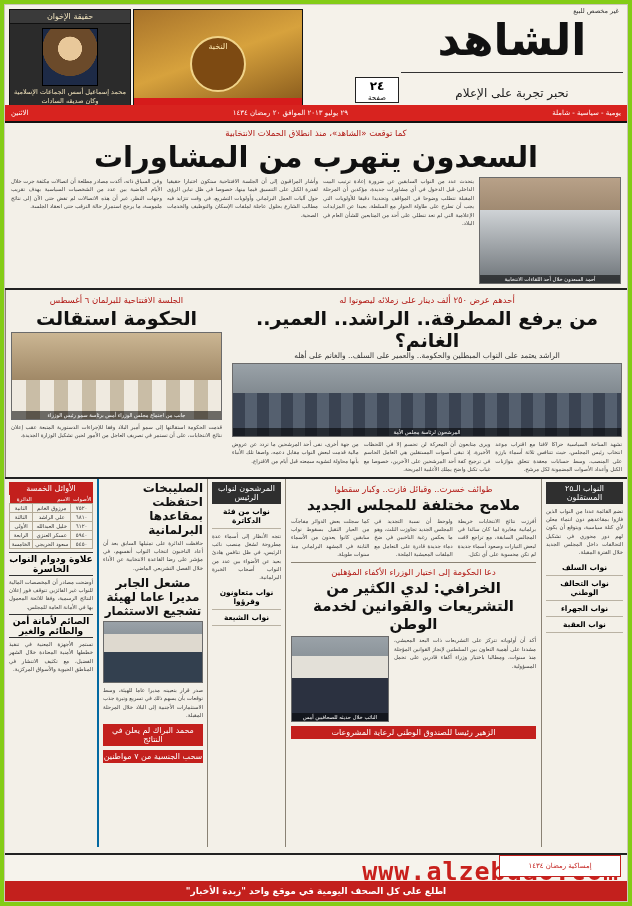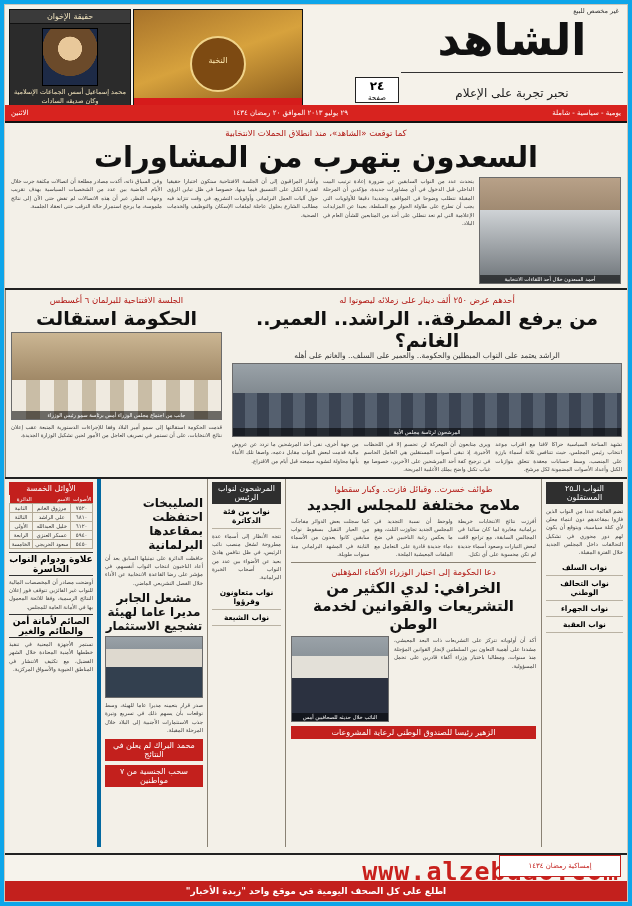--- a/index.html
+++ b/index.html
@@ -1,38 +1,38 @@
 <!DOCTYPE html>
 <html lang="ar" dir="rtl"><head>
 <meta charset="utf-8">
 <style>
   html,body{margin:0;padding:0;background:#b9b4ac;}
   body{font-family:"DejaVu Sans","Liberation Sans",sans-serif;}
-  .page{width:632px;height:906px;position:relative;background:#0ea5e9;overflow:hidden;
+  .page{width:632px;height:906px;position:relative;background:#84cc16;overflow:hidden;
         box-sizing:border-box;padding:4px;}
   .sheet{width:624px;height:898px;background:#f3f0e8;position:relative;box-sizing:border-box;
          border:1px solid #cdc7ba;}
   
   .masthead{height:118px;position:relative;border-bottom:2px solid #111;box-sizing:border-box;
             background:#f5f2ea;}
   .mh-left{position:absolute;left:4px;top:4px;width:120px;height:108px;background:#2b2b2b;
            border:1px solid #111;overflow:hidden;}
   .mh-left .box-title{color:#f3e6c0;font-size:8px;text-align:center;padding:2px 1px;
             background:#3a3a3a;border-bottom:1px solid #111;}
   .mh-left .portrait{width:54px;height:56px;margin:4px auto 2px;background:
       radial-gradient(circle at 50% 35%, #e8c89a 0 26%, #6b4a2a 27% 60%, #1d2a46 61% 100%);
       border:1px solid #000;}
   .mh-left .cap{color:#f0e2bb;font-size:6.5px;line-height:1.35;text-align:center;padding:0 3px;}
   .mh-mid{position:absolute;left:128px;top:4px;width:168px;height:108px;border:1px solid #111;
           background:linear-gradient(160deg,#a8732a,#d7a23d 45%,#7a4d16);overflow:hidden;}
   .mh-mid .strip{position:absolute;left:0;right:0;bottom:0;height:20px;background:#d61b1b;}
   .mh-mid .strip .t{color:#fff;font-size:6px;line-height:20px;text-align:center;letter-spacing:.3px;}
   .mh-mid .prod{position:absolute;left:50%;top:26px;transform:translateX(-50%);
         width:52px;height:52px;border-radius:50%;background:#7d4a12;border:2px solid #f0d389;}
-  .mh-mid .prod span{display:block;color:#ffe9b0;font-size:8px;text-align:center;margin-top:18px;}
+  .mh-mid .prod span{display:block;color:#ffe9b0;font-size:8px;text-align:center;margin-top:4px;}
   .mh-right{position:absolute;right:4px;top:4px;width:222px;height:108px;}
   .logo{color:#111;font-size:44px;font-weight:bold;text-align:center;line-height:62px;
         font-family:"DejaVu Sans","Liberation Sans",sans-serif;}
   .logo-sub{font-size:12px;text-align:center;color:#222;border-top:1px solid #333;
             border-bottom:1px solid #333;margin-top:1px;padding:13px 0;}
   .tiny-top{position:absolute;right:4px;top:-2px;font-size:6.5px;color:#333;}
   .mh-bar{position:absolute;left:0;right:0;bottom:0;height:16px;background:#d8231f;
           display:flex;align-items:center;justify-content:space-between;padding:0 6px;box-sizing:border-box;}
   .mh-bar span{color:#fff;font-size:7px;}
   .issue-box{position:absolute;right:228px;bottom:18px;width:44px;height:26px;border:1px solid #222;
@@ -63,21 +63,21 @@
   .lead-cols .col{flex:1;}
   .band2{display:flex;border-bottom:2px solid #222;}
   .band2 .left{width:222px;border-left:1px solid #8a8274;padding:3px 5px;box-sizing:border-box;}
   .band2 .right{flex:1;padding:3px 5px;box-sizing:border-box;}
   .cols3{display:flex;gap:5px;margin-top:3px;}
   .cols3 .c{flex:1;}
   .band3{display:flex;}
   .col-far{width:86px;border-left:1px solid #8a8274;padding:3px 4px;box-sizing:border-box;}
   .col-mid{flex:1;padding:3px 5px;box-sizing:border-box;border-left:1px solid #8a8274;}
   .col-nar{width:78px;border-left:1px solid #8a8274;padding:3px 4px;box-sizing:border-box;}
-  .col-r1{width:110px;border-left:4px solid #0369a1;padding:17px 4px;box-sizing:border-box;}
+  .col-r1{width:110px;border-left:2px solid #0369a1;padding:2px 4px;box-sizing:border-box;}
   .col-r2{width:92px;padding:3px 4px;box-sizing:border-box;}
   .boxhead{background:#c3201d;color:#fff;font-size:8px;text-align:center;padding:2px 0;}
   .boxhead.dark{background:#2f2f2f;}
   .listitem{font-size:7.5px;font-weight:bold;border-bottom:1px solid #b9b2a3;padding:3px 2px;text-align:center;}
   .minihead{font-size:9px;font-weight:bold;text-align:center;border-top:1px solid #333;
             border-bottom:1px solid #333;padding:1px 0;margin:3px 0 2px;}
   .tbl{width:100%;border-collapse:collapse;font-size:5.4px;}
   .tbl th{background:#c3201d;color:#fff;padding:1px;font-weight:normal;}
   .tbl td{border:.5px solid #b4ab99;padding:1px;text-align:center;color:#333;}
   

